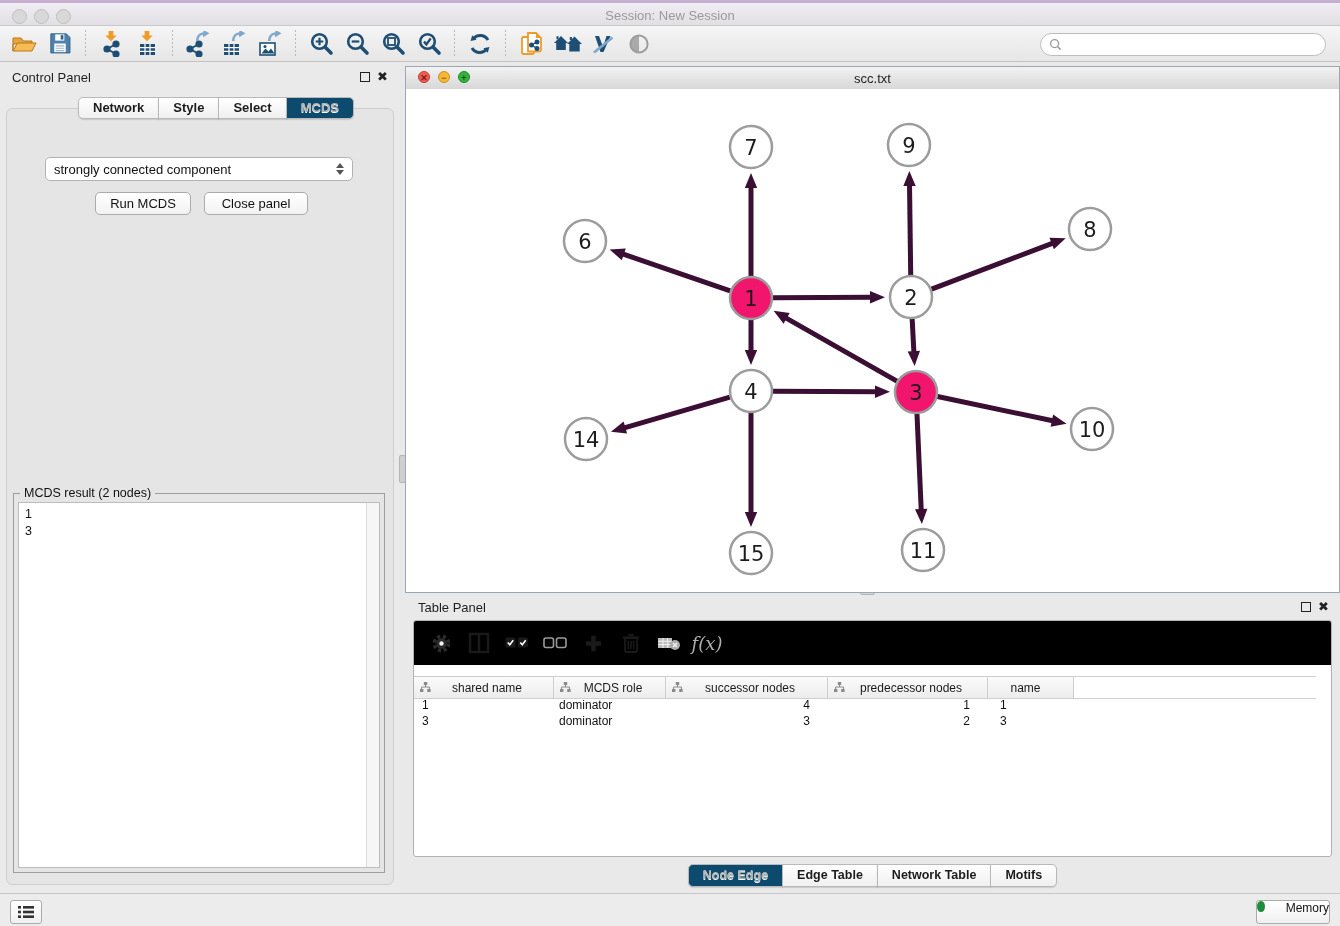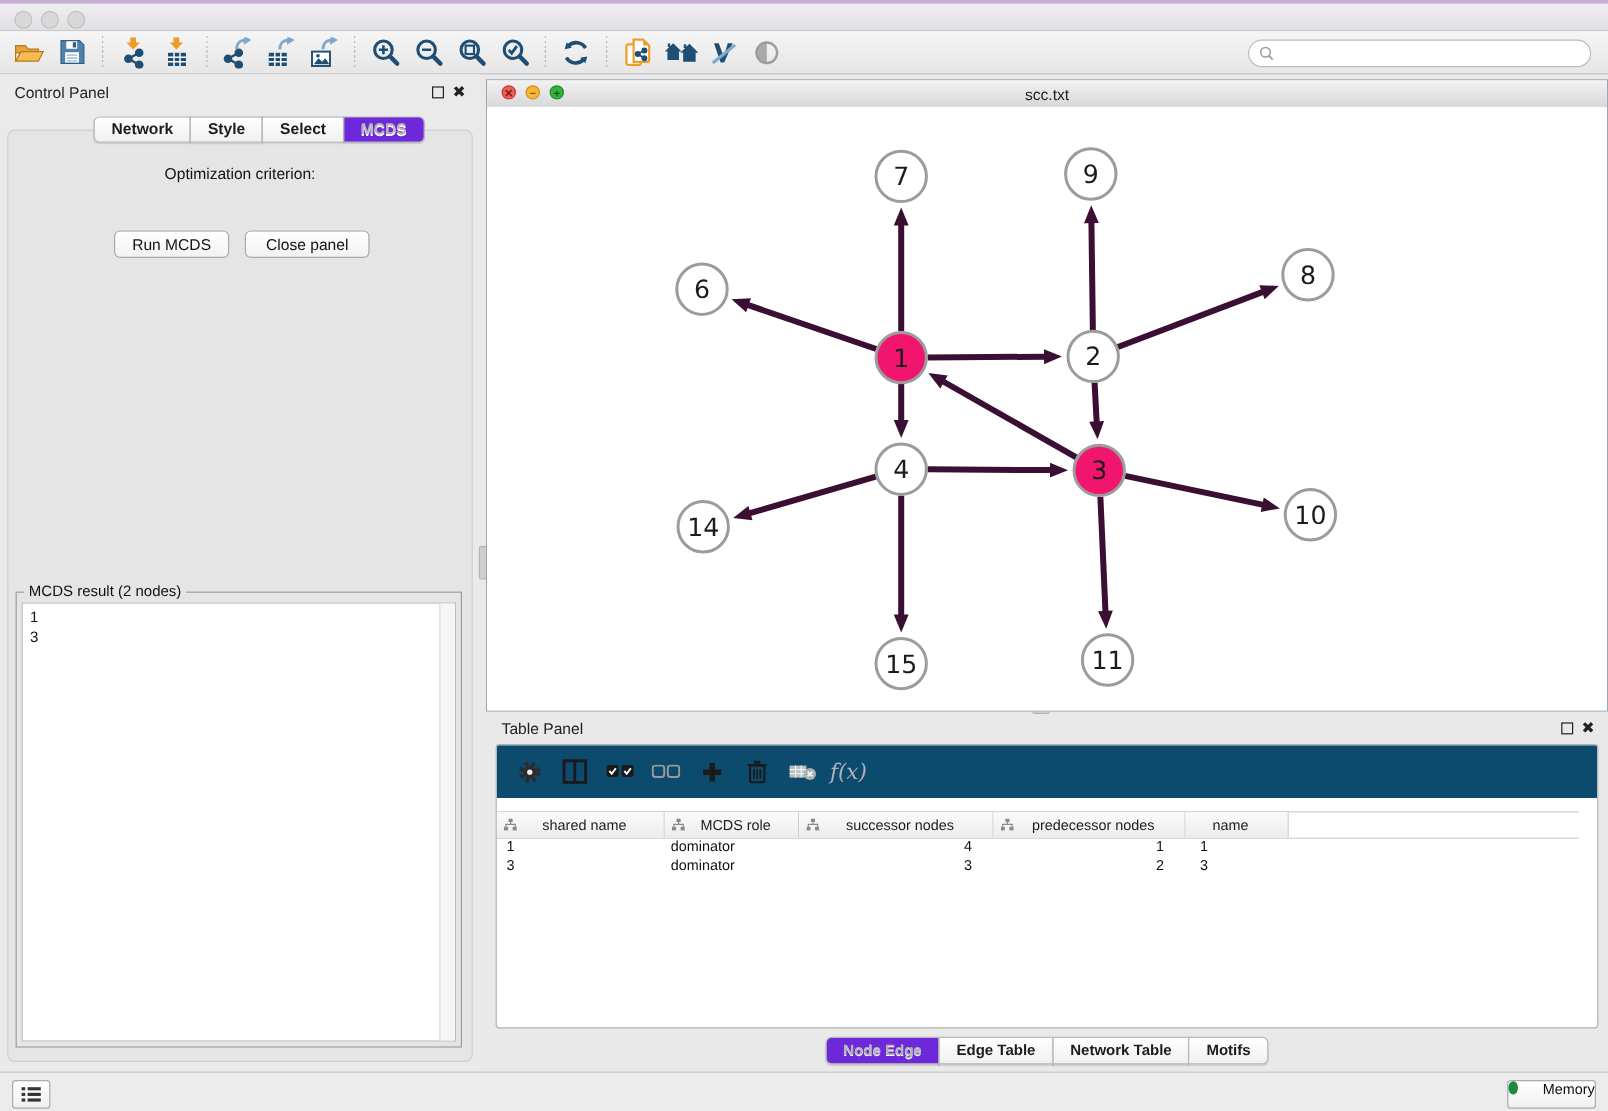--- a/index.html
+++ b/index.html
@@ -35,21 +35,21 @@
   .win-ctl{font-size:13px;color:#222;cursor:default;line-height:13px;}
   .float-box{width:10px;height:10px;border:1.5px solid #222;box-sizing:border-box;}
   #cp-content{left:6px;top:46px;width:388px;height:777px;background:#e5e5e5;
     border:1px solid #cfcfcf;border-radius:6px;box-sizing:border-box;}
   .seg{display:flex;}
   .seg-btn{height:20px;line-height:20px;padding:0 14px;background:linear-gradient(#ffffff,#f0f0f0);
     border:1px solid #b9b9b9;margin-left:-1px;font-size:13px;font-weight:bold;color:#1c1c1c;
     box-shadow:0 1px 1px rgba(0,0,0,.12);cursor:default;white-space:nowrap;}
   .seg-btn:first-child{border-radius:5px 0 0 5px;margin-left:0;}
   .seg-btn:last-child{border-radius:0 5px 5px 0;}
-  .seg-btn.selected{background:#6d28d9;color:#b3b3b3;text-shadow:0 1px 0 #fff;}
+  .seg-btn.selected{background:#0c4a6e;color:#b3b3b3;text-shadow:0 1px 0 #fff;}
   #opt-label{width:100%;text-align:center;top:28px;font-size:13px;color:#111;}
   #criterion-select{left:38px;top:48px;width:308px;height:24px;background:#fff;
     border:1px solid #b3b3b3;border-radius:5px;box-sizing:border-box;
     display:flex;align-items:center;padding:0 8px;font-size:13px;color:#111;}
   #criterion-select .chev{margin-left:auto;display:flex;flex-direction:column;gap:2px;}
   .chev i{width:0;height:0;border-left:4px solid transparent;border-right:4px solid transparent;display:block;}
   .chev i.up{border-bottom:5px solid #555;}
   .chev i.down{border-top:5px solid #555;}
   .push-btn{height:23px;background:linear-gradient(#ffffff,#f2f2f2);border:1px solid #ababab;
     border-radius:5px;font-size:13px;color:#111;box-sizing:border-box;
@@ -77,21 +77,21 @@
   #net-title{width:100%;text-align:center;top:4px;font-size:13px;color:#222;position:absolute;}
   #graph-canvas{position:absolute;left:0;top:22px;width:933px;height:503px;background:#fff;}
   #graph-canvas svg{display:block;}
   .splitter-v{left:399px;top:455px;width:5px;height:26px;background:#cfcfcf;border:1px solid #b5b5b5;border-radius:2px;}
   .splitter-h{left:860px;top:587px;width:13px;height:6px;background:#d6d6d6;border:1px solid #b5b5b5;border-radius:2px;}
 
   
   #table-panel{left:405px;top:595px;width:935px;height:298px;background:#e9e9e9;}
   #tp-container{left:8px;top:25px;width:919px;height:237px;background:#fff;
     border:1px solid #b2b2b2;border-radius:3px;box-sizing:border-box;position:absolute;overflow:hidden;}
-  #tp-toolbar{position:absolute;left:0;top:0;right:0;height:44px;background:#0c4a6e;
+  #tp-toolbar{position:absolute;left:0;top:0;right:0;height:44px;background:#000000;
     display:flex;align-items:center;padding-left:12px;gap:8px;}
   .tpt-btn{width:30px;height:30px;display:flex;align-items:center;justify-content:center;}
   .fx{font-family:"DejaVu Serif",serif;font-style:italic;font-size:18px;color:#b9b9b9;}
   #tp-header-row{position:absolute;left:0;top:55px;right:15px;height:21px;display:flex;
     border-top:1px solid #cfcfcf;border-bottom:1px solid #cfcfcf;background:#fff;}
   .th-cell{height:21px;background:linear-gradient(#fbfbfb,#ececec);border-right:1px solid #cfcfcf;
     box-sizing:border-box;display:flex;align-items:center;font-size:12px;color:#1b1b1b;}
   .th-cell .lbl{flex:1;text-align:center;padding-right:10px;}
   .th-icon{margin-left:6px;display:block;}
   .tr-row{position:absolute;left:0;right:0;height:16px;display:flex;font-size:12px;color:#111;}
@@ -108,20 +108,21 @@
     gap:21px;font-size:12px;color:#111;position:absolute;}
   #memory-dot{width:11px;height:11px;border-radius:50%;background:#1d8c3c;}
 </style>
 </head>
 <body>
 
 <div id="titlebar" class="abs">
   <div class="abs traffic gray" style="left:12px"></div>
   <div class="abs traffic gray" style="left:34px"></div>
   <div class="abs traffic gray" style="left:56px"></div>
+  <div id="win-title" class="abs">Session: New Session</div>
 </div>
 
 <div id="main-toolbar" class="abs">
     <div class="tb-btn">
       <svg width="26" height="24" viewBox="0 0 26 24">
         <path fill="#E8A33D" stroke="#B87818" d="M2 19V6h8l2.5 3H21v3H2z"></path>
         <path fill="#F5BB55" stroke="#B87818" d="M2 19l4.5-8H25l-4 8z"></path>
       </svg>
     </div>
     <div class="tb-btn">
@@ -266,21 +267,27 @@
   </svg>
   <input placeholder="" style="">
 </div>
 
 <div id="control-panel" class="abs">
   <div class="abs panel-title" style="left:12px;top:8px">Control Panel</div>
   <div class="abs float-box" style="left:360px;top:10px"></div>
   <div class="abs win-ctl" style="left:377px;top:8px">✖</div>
 
   <div id="cp-content" class="abs">
-    <div id="opt-label" class="abs">Optimization criterion:</div>
+    <div id="criterion-select" class="abs">
+      <span>strongly connected component</span>
+      <span class="chev">
+          <i class="up"></i>
+          <i class="down"></i>
+        </span>
+    </div>
     <div class="abs push-btn" style="left:88px;top:83px;width:96px">Run MCDS</div>
     <div class="abs push-btn" style="left:197px;top:83px;width:104px">Close panel</div>
 
     <div id="mcds-fieldset" class="abs">
       <div id="mcds-legend">MCDS result (2 nodes)</div>
       <div id="mcds-result-box">
         <div id="result-lines">
             <div>1</div>
             <div>3</div>
           </div>

